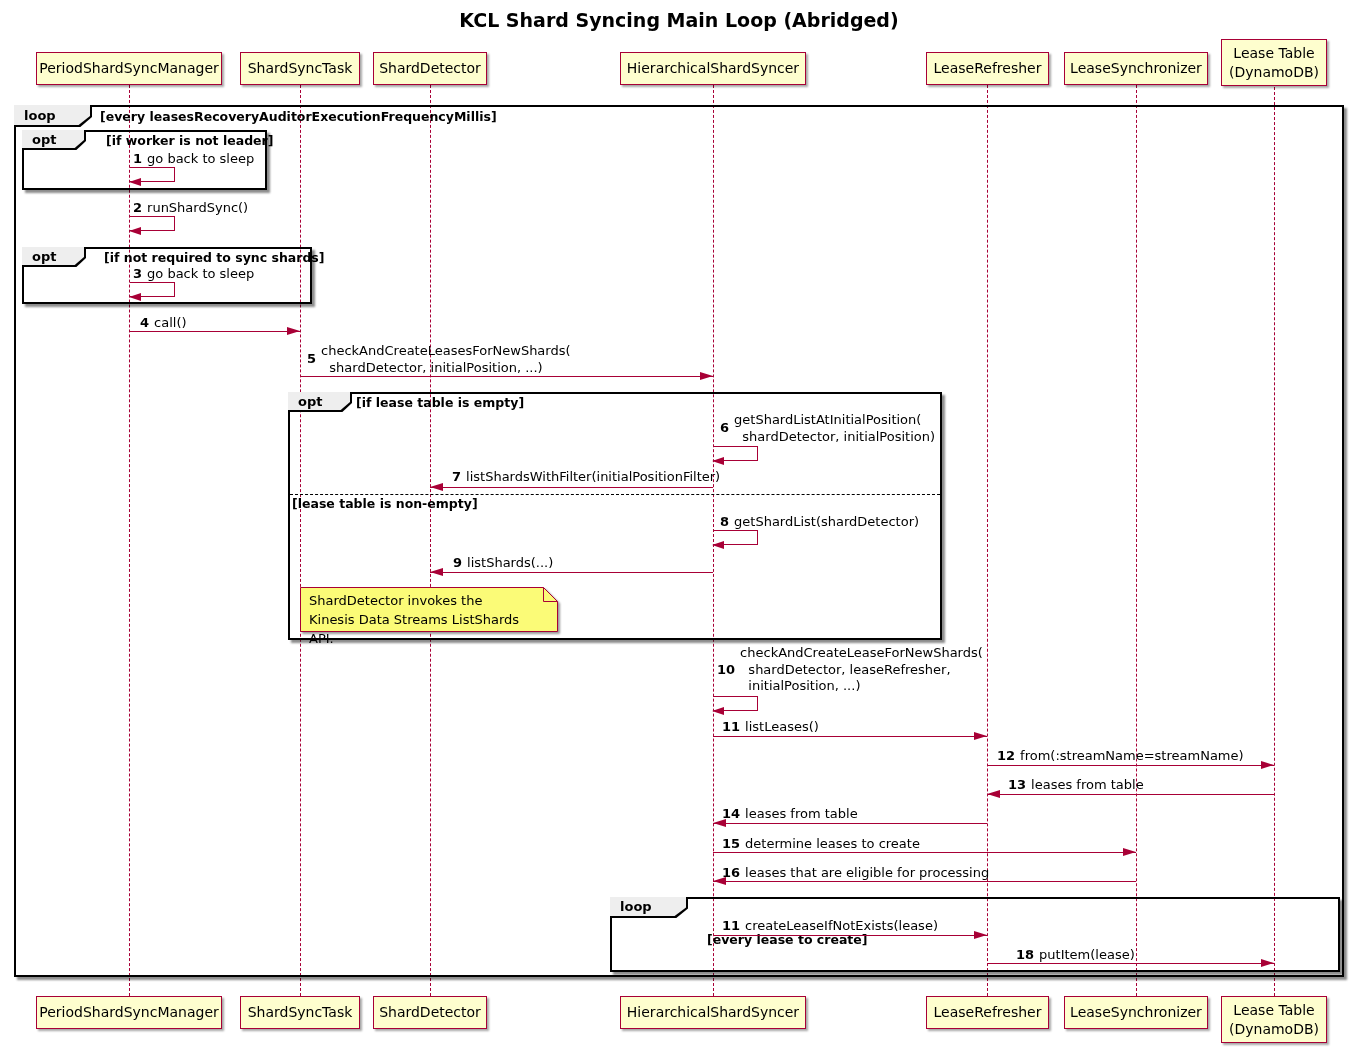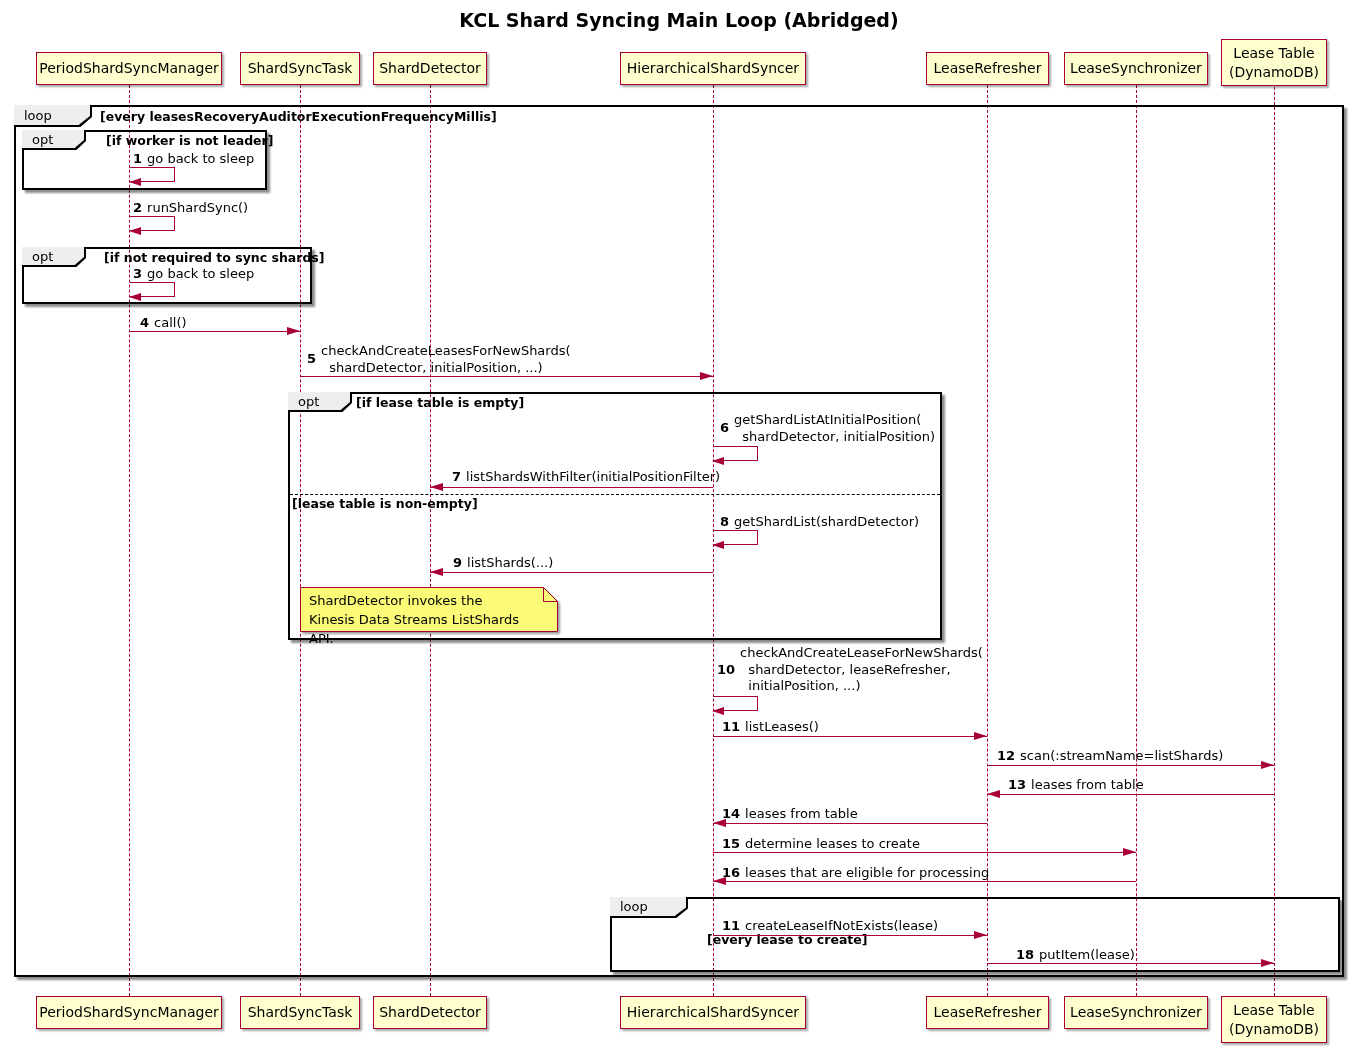--- a/index.html
+++ b/index.html
@@ -14,21 +14,21 @@
   .participant{position:absolute;background:#FEFECE;border:1.5px solid #A80036;
     box-shadow:2px 2px 2px rgba(0,0,0,0.35);display:flex;align-items:center;justify-content:center;
     font-size:14px;text-align:center;white-space:pre-line;box-sizing:border-box;z-index:4;line-height:1.35;}
 
   .frame{position:absolute;border:2px solid #000;box-shadow:3px 3px 2px rgba(0,0,0,0.45);
     box-sizing:border-box;z-index:2;background:transparent;}
   .tab{position:absolute;top:-2px;left:-2px;background:#000;
     clip-path:polygon(0 0,100% 0,100% 55%,85% 100%,0 100%);}
   .tab-inner{position:absolute;top:0;left:0;background:#EEEEEE;
     clip-path:polygon(0 0,100% 0,100% 55%,85% 100%,0 100%);
-    display:flex;align-items:center;padding-left:10px;font-weight:normal;font-size:13px;box-sizing:border-box;}
+    display:flex;align-items:center;padding-left:10px;font-weight:bold;font-size:13px;box-sizing:border-box;}
   .cond{position:absolute;top:2px;font-weight:bold;font-size:12.5px;white-space:nowrap;}
 
   .divider{position:absolute;height:0;border-top:1px dashed #000;z-index:3;}
   .divider-label{position:absolute;font-weight:bold;font-size:12.5px;white-space:nowrap;z-index:3;}
 
   .msg{position:absolute;display:flex;align-items:center;gap:5px;font-size:13px;
     line-height:1.28;z-index:3;white-space:pre;}
   .msg .num{font-weight:bold;}
 
   .arrow{position:absolute;height:1.3px;background:#A80036;z-index:3;}
@@ -187,21 +187,21 @@
   initialPosition, ...)</span>
   </div>
   <div class="selfmsg" style="left:713px;top:696px;"></div>
 
   <div class="msg" style="left:722px;top:719px;">
     <span class="num">11</span><span class="txt">listLeases()</span>
   </div>
   <div class="arrow r" style="left:713px;top:736px;width:274px;"></div>
 
   <div class="msg" style="left:997px;top:748px;">
-    <span class="num">12</span><span class="txt">scan(:streamName=listShards)</span>
+    <span class="num">12</span><span class="txt">from(:streamName=streamName)</span>
   </div>
   <div class="arrow r" style="left:987px;top:765px;width:287px;"></div>
 
   <div class="msg" style="left:1008px;top:777px;justify-content:space-between;">
     <span class="num">13</span><span class="txt">leases from table</span>
   </div>
   <div class="arrow l" style="left:987px;top:794px;width:287px;"></div>
 
   <div class="msg" style="left:722px;top:806px;">
     <span class="num">14</span><span class="txt">leases from table</span>

